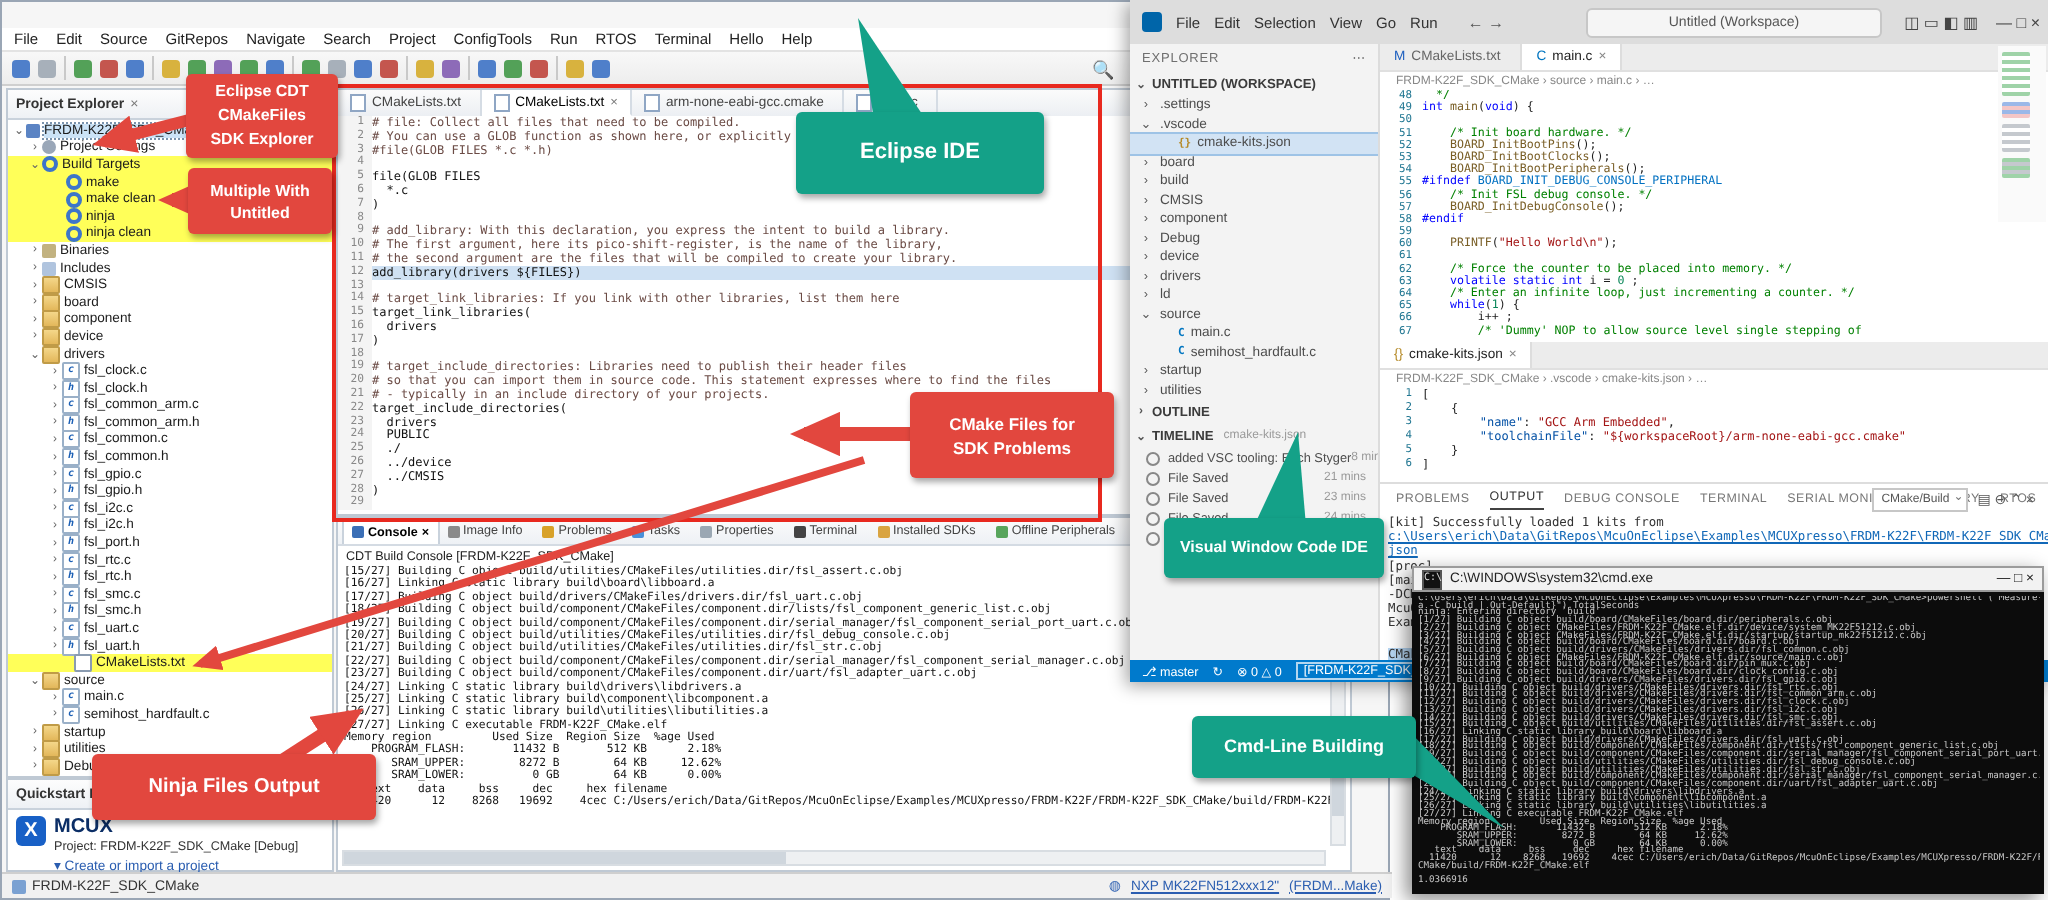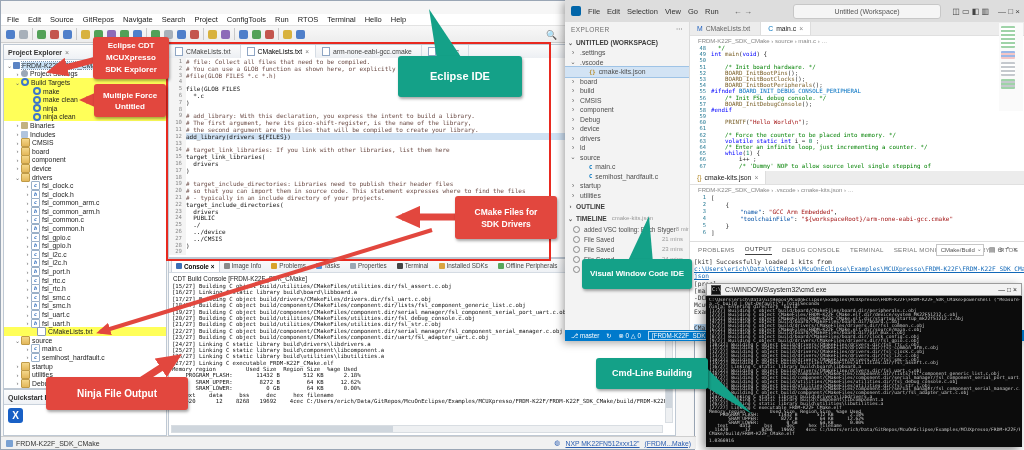--- a/index.html
+++ b/index.html
@@ -457,20 +457,25 @@
       </div>
   </div>
 
   <div id="e-quickstart" class="abs panel">
     <div class="viewtab">
       <span class="vt-label">Quickstart Pan...</span>
       <span class="vt-icons">– ◻</span>
     </div>
     <div class="qs-body">
       <span class="qs-logo">X</span>
+      <div>
+        <div class="qs-brand">MCUX</div>
+        <div class="qs-proj">Project: FRDM-K22F_SDK_CMake [Debug]</div>
+        <div class="qs-link">▾ Create or import a project</div>
+      </div>
     </div>
   </div>
 
   <div id="e-editor" class="abs panel">
     <div class="etabs">
 
         <div class="etab">
           <i class="ticon"></i>
           <span>CMakeLists.txt</span>
           <span class="tx"></span>
@@ -971,40 +976,40 @@
   <line x1="432" y1="230" x2="100" y2="332" stroke="#e2473e" stroke-width="4" marker-end="url(#arrow-red)"></line>
   <line x1="128" y1="389" x2="176" y2="358" stroke="#e2473e" stroke-width="7" marker-end="url(#arrow-red)"></line>
   <polygon points="437,60 463,60 429,9" fill="#14a188"></polygon>
   <polygon points="627,263 653,263 649,216" fill="#14a188"></polygon>
   <polygon points="702,363 704,386 752,414" fill="#14a188"></polygon>
 </svg>
 
 <div class="callout red abs" style="left:93px;top:37px;width:76px;height:42px;font-size:8px;line-height:12px;">
 
 <div>Eclipse CDT</div>
-    <div>MCUXpresso</div>
+    <div>CMakeFiles</div>
     <div>SDK Explorer</div>
   </div>
 <div class="callout red abs" style="left:94px;top:84px;width:72px;height:33px;font-size:8px;line-height:11px;">
 
-<div>Multiple Force</div>
+<div>Multiple With</div>
     <div>Untitled</div>
   </div>
 <div class="callout green abs" style="left:398px;top:56px;width:124px;height:41px;font-size:11px;line-height:13px;">
 
 <div>Eclipse IDE</div>
   </div>
 <div class="callout red abs" style="left:455px;top:196px;width:102px;height:43px;font-size:8.5px;line-height:12px;">
 
 <div>CMake Files for</div>
-    <div>SDK Drivers</div>
+    <div>SDK Problems</div>
   </div>
 <div class="callout red abs" style="left:46px;top:377px;width:142px;height:33px;font-size:10px;line-height:12px;">
 
-<div>Ninja File Output</div>
+<div>Ninja Files Output</div>
   </div>
 <div class="callout green abs" style="left:582px;top:259px;width:110px;height:30px;font-size:8px;line-height:10px;">
 
 <div>Visual Window Code IDE</div>
   </div>
 <div class="callout green abs" style="left:596px;top:358px;width:112px;height:31px;font-size:9px;line-height:11px;">
 
 <div>Cmd-Line Building</div>
   </div>
 

